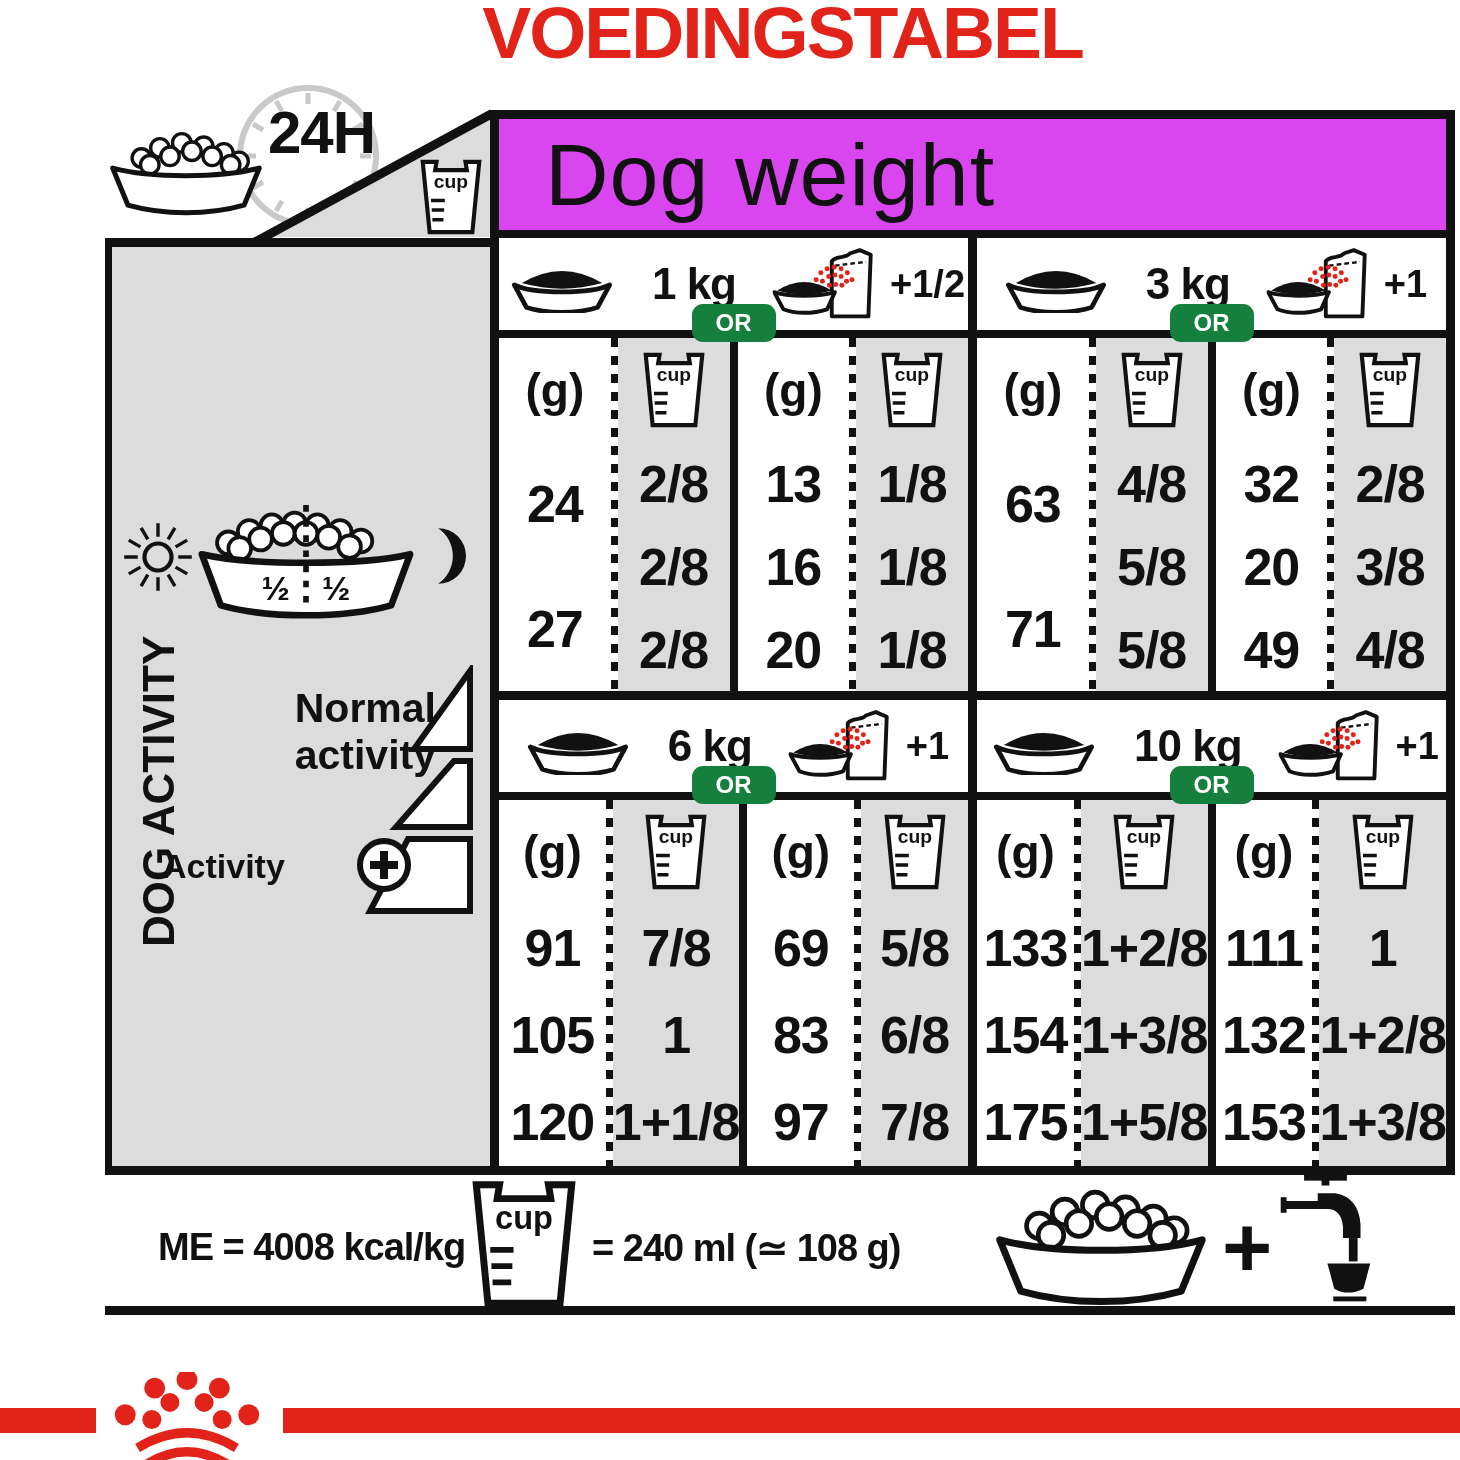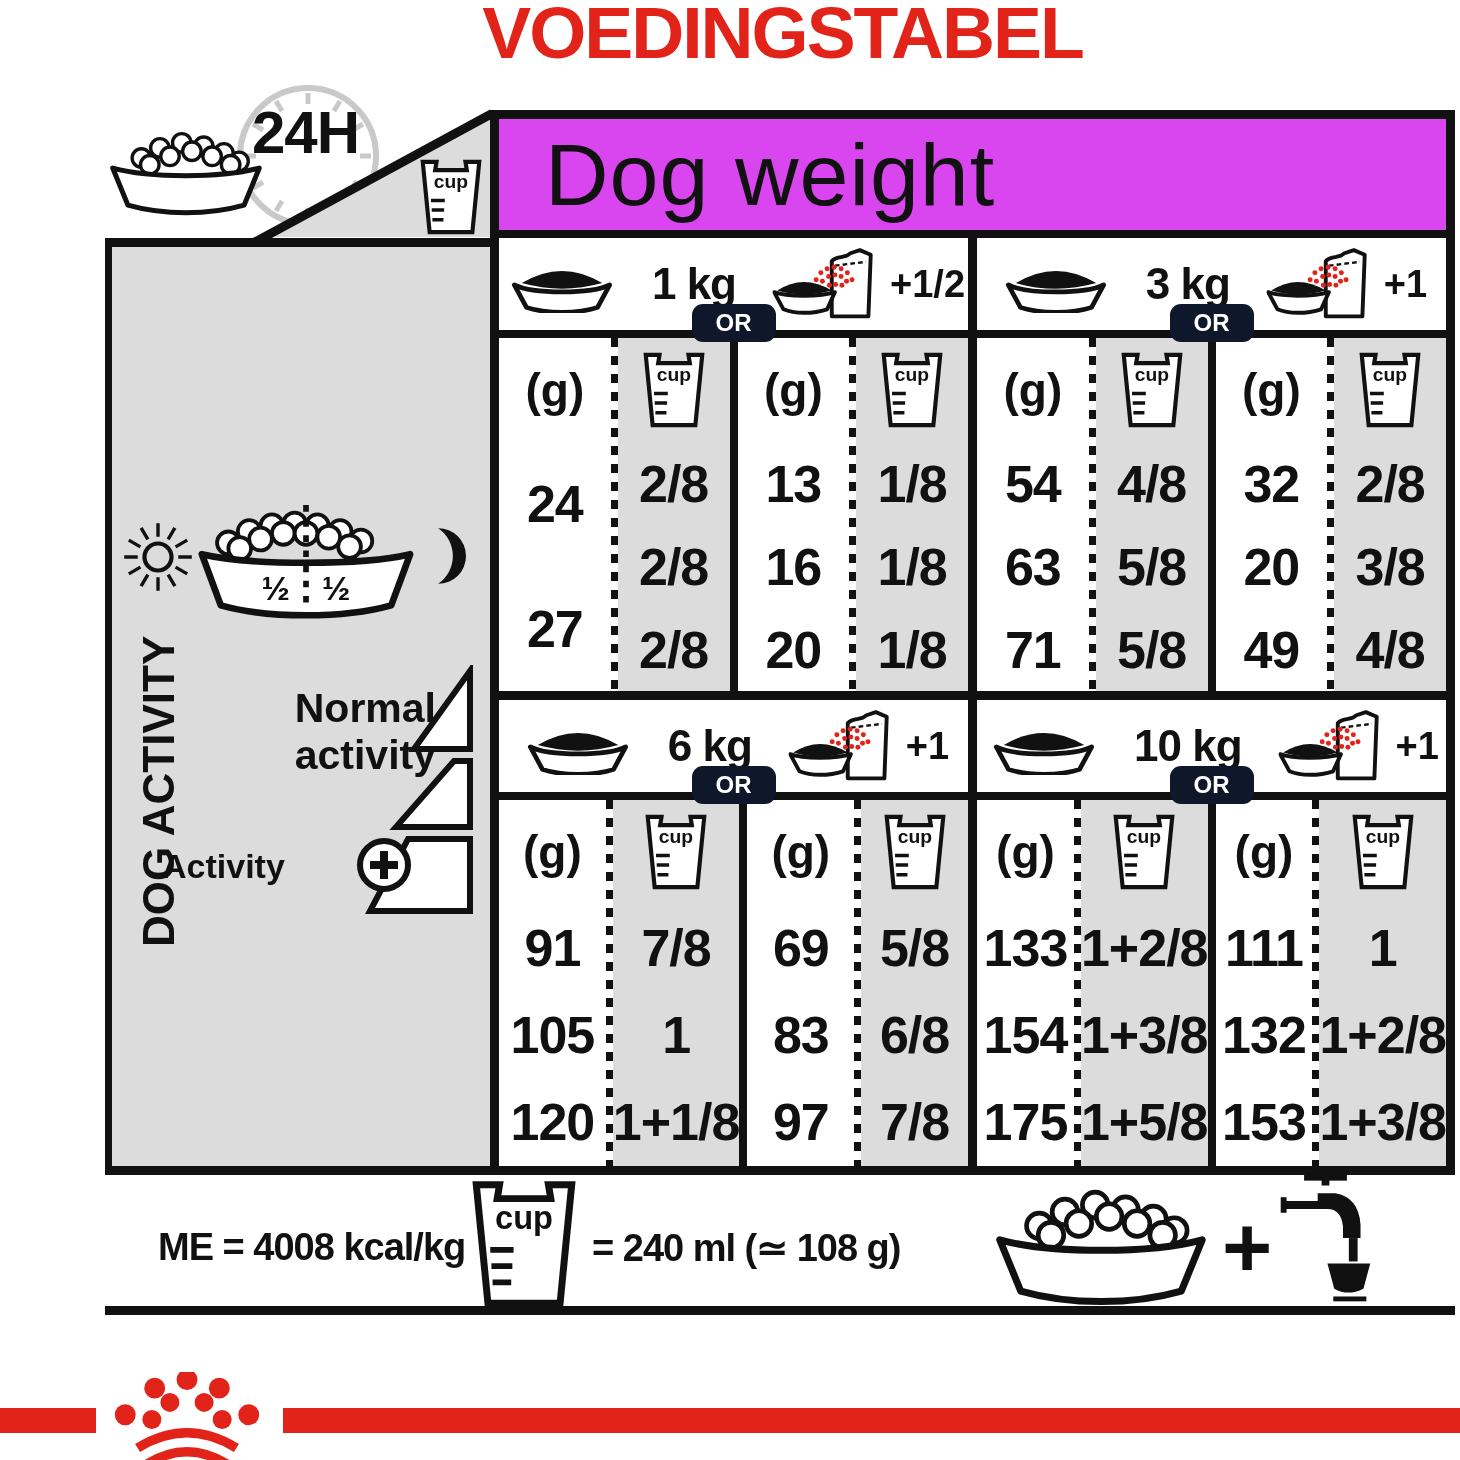--- a/index.html
+++ b/index.html
@@ -10,21 +10,21 @@
 
   
   .title{left:105px;right:0;top:-8px;text-align:center;font-size:72px;font-weight:bold;
          letter-spacing:-2px;color:#E2231A;transform:scaleX(1.02);}
 
   
   .dw-box{left:490px;top:110px;width:965px;height:129px;background:#d946ef;
           border:9px solid #111;box-sizing:border-box;display:flex;align-items:center;}
   .dw-text{font-size:88px;padding-left:46px;letter-spacing:1px;}
   .clock{left:232px;top:80px;}
-  .h24{left:252px;top:98px;font-size:60px;font-weight:bold;letter-spacing:-1px;}
+  .h24{left:268px;top:98px;font-size:60px;font-weight:bold;letter-spacing:-1px;}
   .hdr-bowl{left:106px;top:126px;}
   .hdr-tri{left:105px;top:104px;}
   .tri-cup{left:420px;top:158px;}
 
   
   .sidebar{left:105px;top:238px;width:385px;height:937px;background:#DCDCDC;
            border-left:7px solid #111;border-top:9px solid #111;border-bottom:9px solid #111;
            box-sizing:border-box;}
   .sun{left:8px;top:272px;}
   .halfbowl{left:80px;top:258px;}
@@ -39,21 +39,21 @@
   .grid{left:490px;top:238px;width:965px;height:937px;box-sizing:border-box;background:#fff;
         border-left:9px solid #111;border-right:9px solid #111;border-bottom:9px solid #111;
         display:grid;grid-template-columns:469px 9px 469px;grid-template-rows:453px 9px 466px;}
   .gdiv{background:#111;}
   .quad{display:flex;flex-direction:column;}
   .q-header{height:92px;border-bottom:8px solid #111;position:relative;
             display:flex;align-items:center;justify-content:center;padding-left:8px;}
   .q-weight{font-size:44px;font-weight:bold;letter-spacing:-1px;margin:0 10px 0 38px;}
   .q-extra{font-size:38px;font-weight:bold;}
   .or-badge{position:absolute;left:50%;bottom:-12px;transform:translateX(-50%);z-index:3;
-            background:#0f172a;color:#fff;font-size:24px;font-weight:bold;text-align:center;
+            background:#15803d;color:#fff;font-size:24px;font-weight:bold;text-align:center;
             padding:5px 24px;border-radius:11px;}
   .q-cols{flex:1;display:flex;}
   .col{flex:1;display:flex;flex-direction:column;}
   .col-cup{background:#DCDCDC;}
   .dot-div{width:7px;background-image:repeating-linear-gradient(#111 0 9px,transparent 9px 18px);}
   .pair-div{width:8px;background:#111;}
   .col-head{height:104px;display:flex;align-items:center;justify-content:center;
             font-size:46px;font-weight:bold;}
   .val{flex:1;display:flex;align-items:center;justify-content:center;
        font-size:52px;font-weight:bold;letter-spacing:-1px;}
@@ -281,21 +281,20 @@
       <span class="q-weight">3 kg</span>
       <svg class="i-pouch" viewBox="0 0 150 95">
           <use href="#sym-pouch"></use>
         </svg>
       <span class="q-extra">+1</span>
       <span class="or-badge">OR</span>
     </div>
     <div class="q-cols">
       <div class="col">
         <div class="col-head">(g)</div>
-        <div class="val">54</div>
         <div class="val">63</div>
         <div class="val">71</div>
       </div>
       <div class="dot-div"></div>
       <div class="col col-cup">
         <div class="col-head">
           <svg class="i-cup" viewBox="0 0 90 110">
               <use href="#sym-cup"></use>
             </svg>
         </div>

